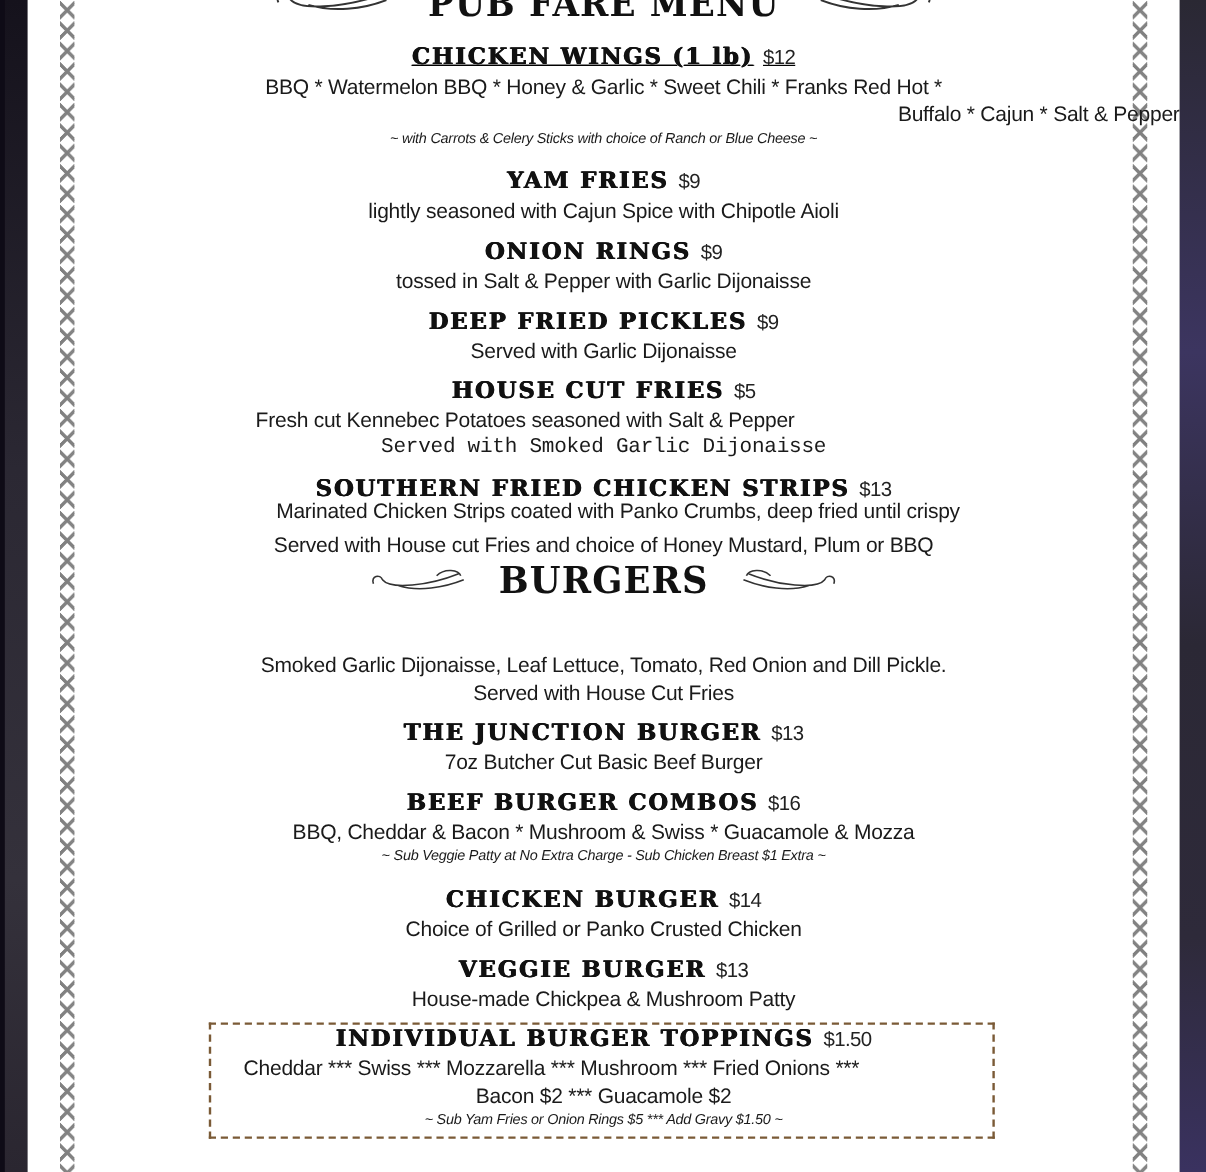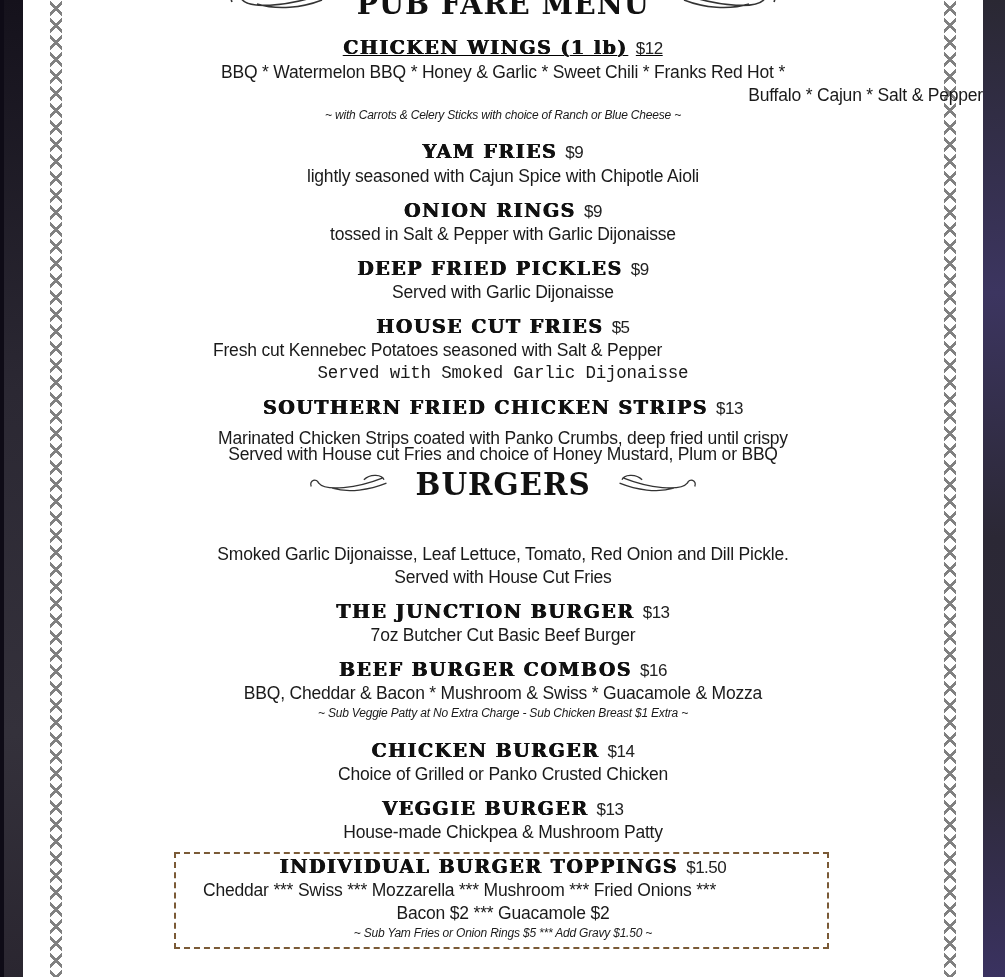--- a/index.html
+++ b/index.html
@@ -111,21 +111,21 @@
 
     <div class="center" style="top:315px;">
       <span class="item-name">HOUSE CUT FRIES</span><span class="item-price">$5</span>
     </div>
     <div class="desc" style="position:absolute;left:190px;top:340px;white-space:nowrap;">Fresh cut Kennebec Potatoes seasoned with Salt &amp; Pepper</div>
     <div class="center desc" style="top:363px;font-family:Liberation Mono, monospace;">Served with Smoked Garlic Dijonaisse</div>
 
     <div class="center" style="top:396px;">
       <span class="item-name">SOUTHERN FRIED CHICKEN STRIPS</span><span class="item-price">$13</span>
     </div>
-    <div class="center desc" style="top:428px;">Marinated Chicken Strips coated with Panko Crumbs, deep fried until crispy</div>
+    <div class="center desc" style="top:416px;padding-left:12px;">Marinated Chicken Strips coated with Panko Crumbs, deep fried until crispy</div>
     <div class="center desc" style="top:444px;">Served with House cut Fries and choice of Honey Mustard, Plum or BBQ</div>
 
     <div class="title-row" style="top:464px;height:40px;">
       <svg class="flourish" width="92" height="30" viewBox="0 0 110 30">
         <path d="M5 18 C 2 10, 12 8, 14 14 M14 14 C 22 24, 60 20, 90 8 M30 20 C 50 26, 75 22, 95 14 M68 10 C 76 2, 90 4, 92 10" fill="none" stroke="#333" stroke-width="1.6"></path>
       </svg>
       <span class="section-title" style="font-size:31px;margin:0 12px;">BURGERS</span>
       <svg class="flourish" width="92" height="30" viewBox="0 0 110 30" style="transform:scaleX(-1)">
         <path d="M5 18 C 2 10, 12 8, 14 14 M14 14 C 22 24, 60 20, 90 8 M30 20 C 50 26, 75 22, 95 14 M68 10 C 76 2, 90 4, 92 10" fill="none" stroke="#333" stroke-width="1.6"></path>
       </svg>

